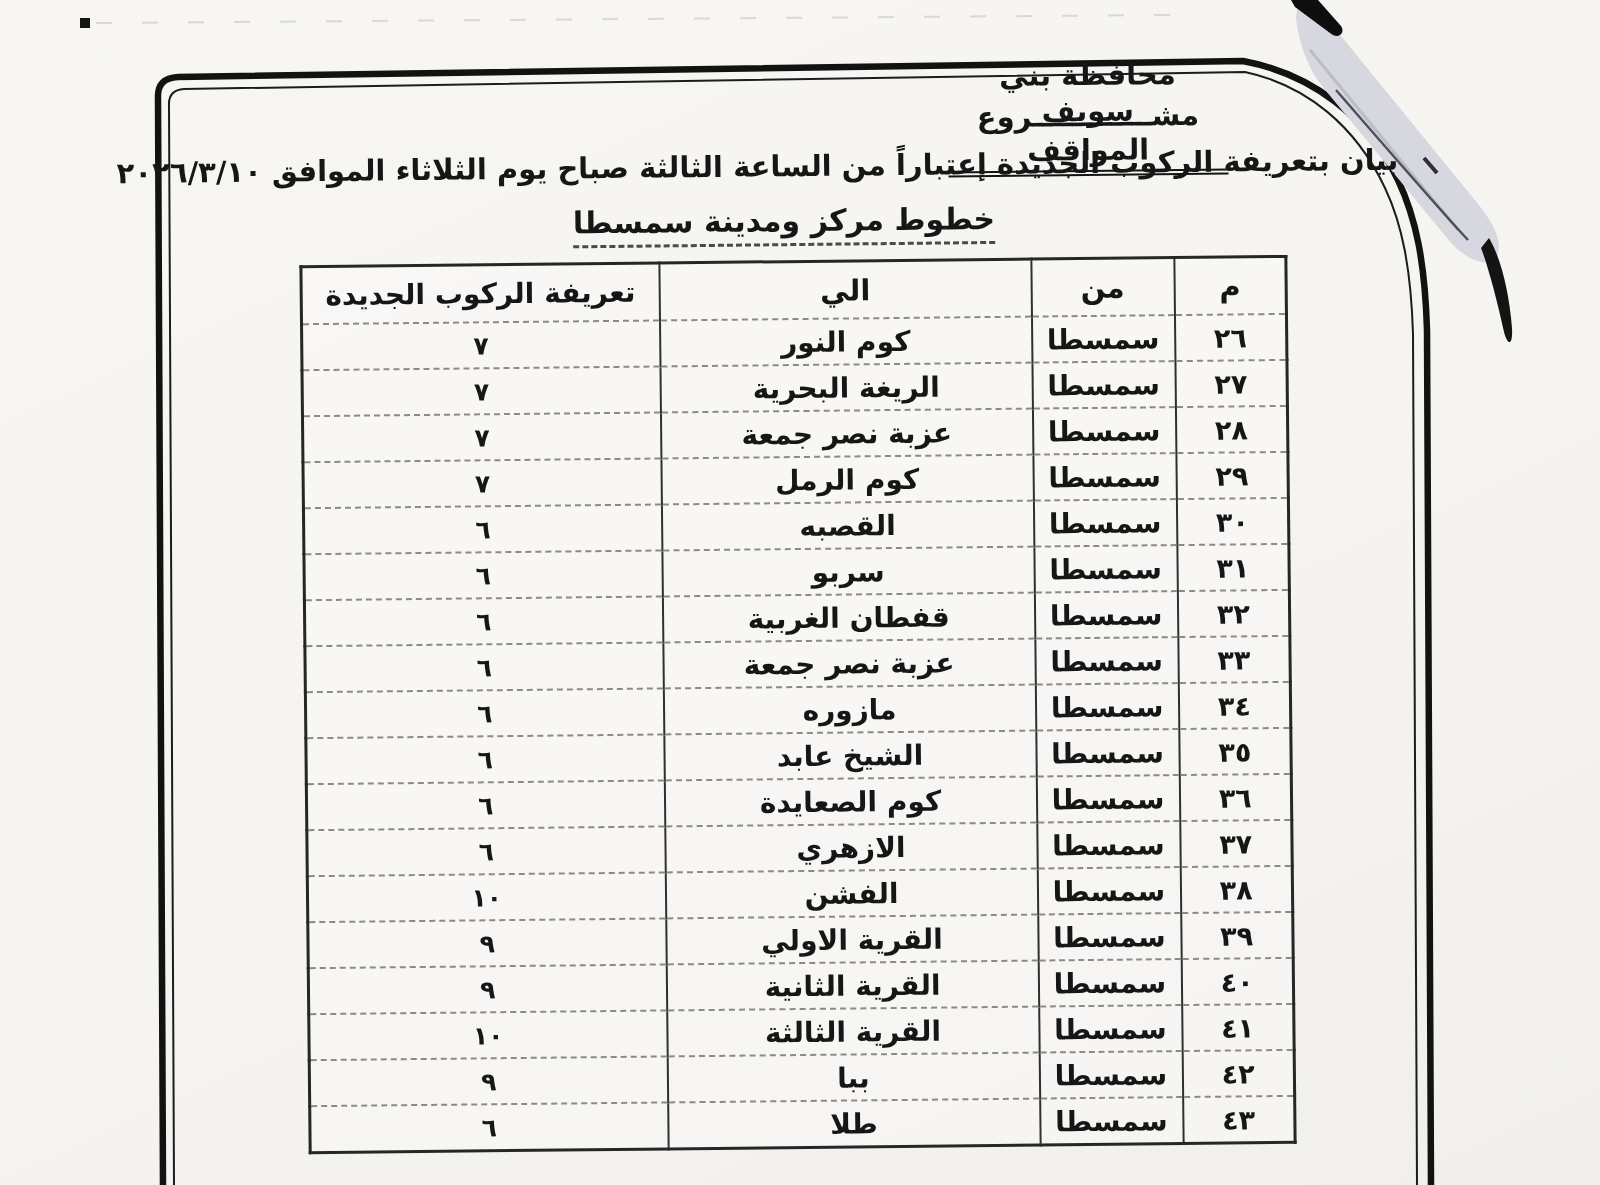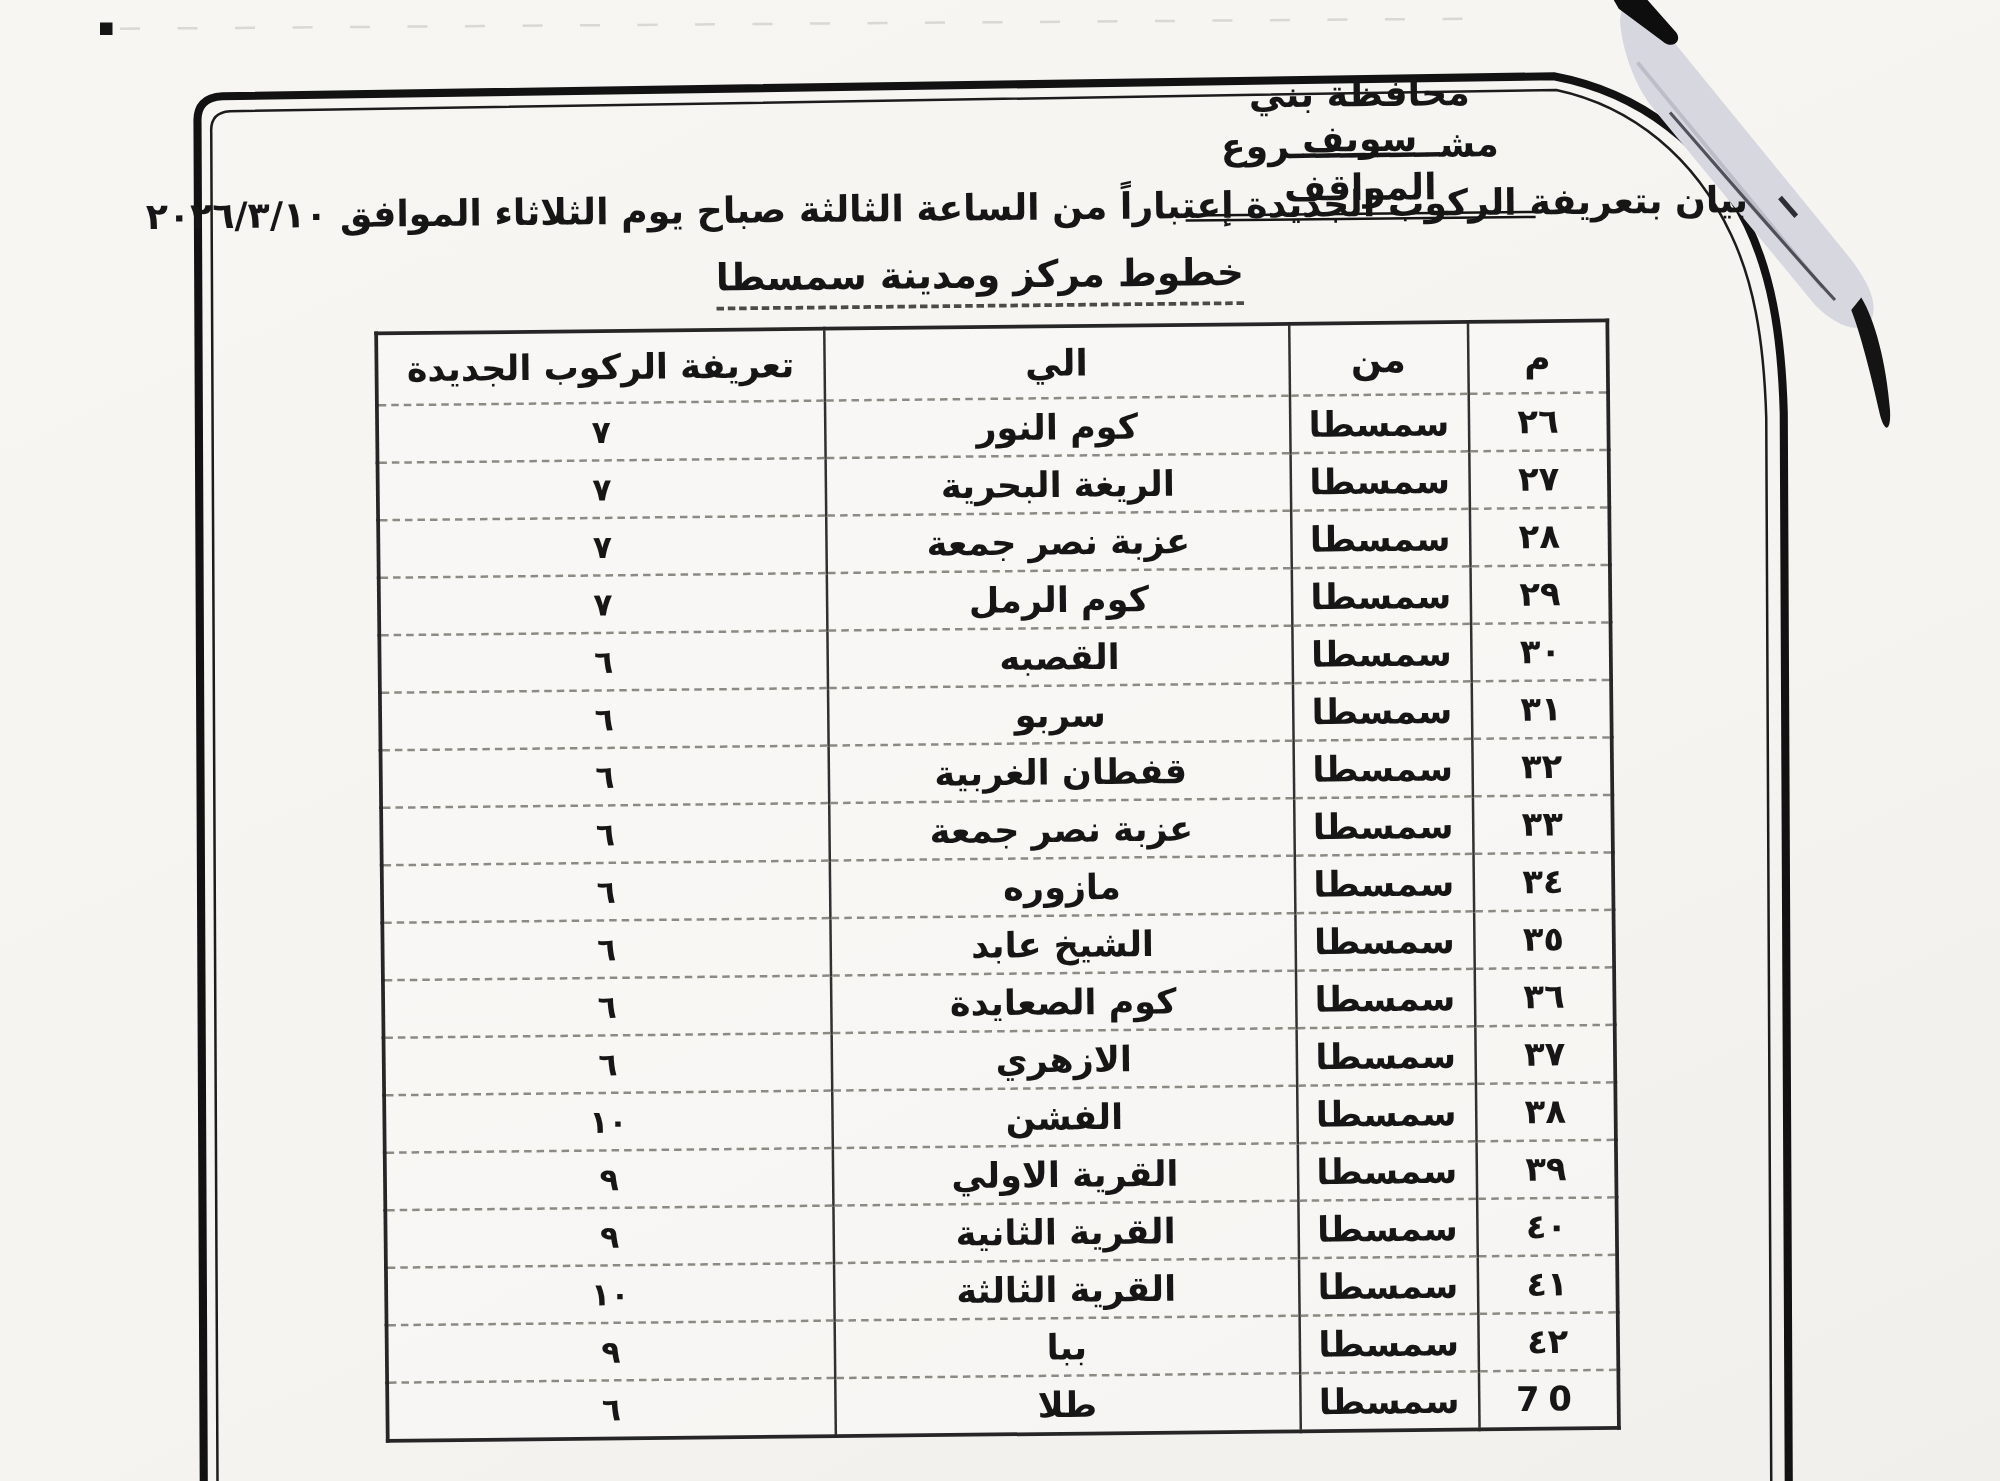--- a/index.html
+++ b/index.html
@@ -185,20 +185,20 @@
           <td class="col-to">القرية الثالثة</td>
           <td class="col-fare">١٠</td>
         </tr>
         <tr>
           <td class="col-no">٤٢</td>
           <td class="col-from">سمسطا</td>
           <td class="col-to">ببا</td>
           <td class="col-fare">٩</td>
         </tr>
         <tr>
-          <td class="col-no">70</td>
+          <td class="col-no">٤٣</td>
           <td class="col-from">سمسطا</td>
           <td class="col-to">طلا</td>
           <td class="col-fare">٦</td>
         </tr>
       </tbody>
   </table>
 </div>
 
 </body></html>

